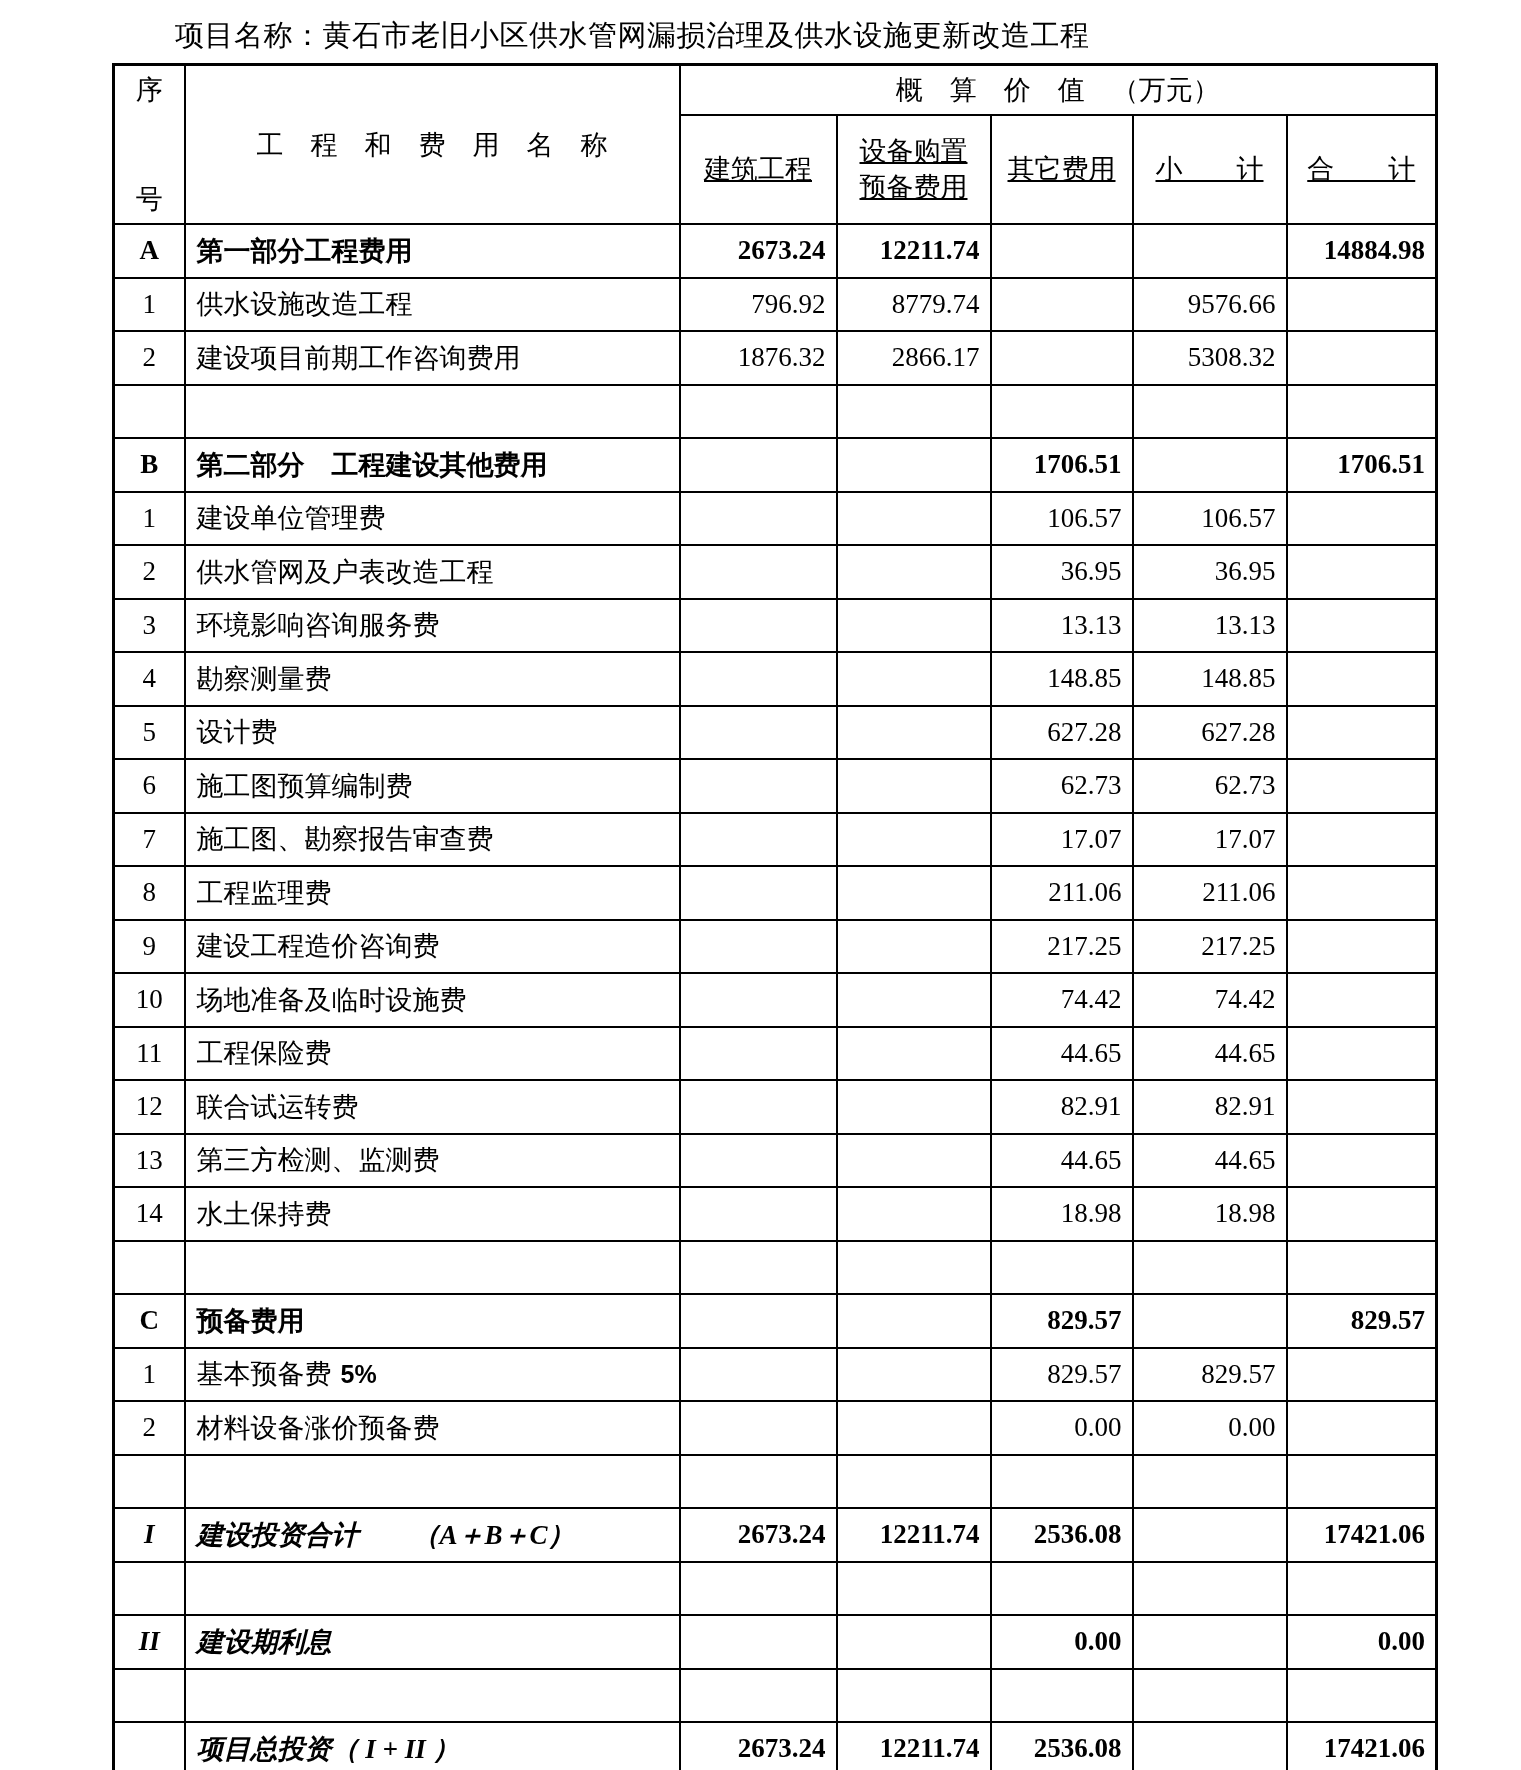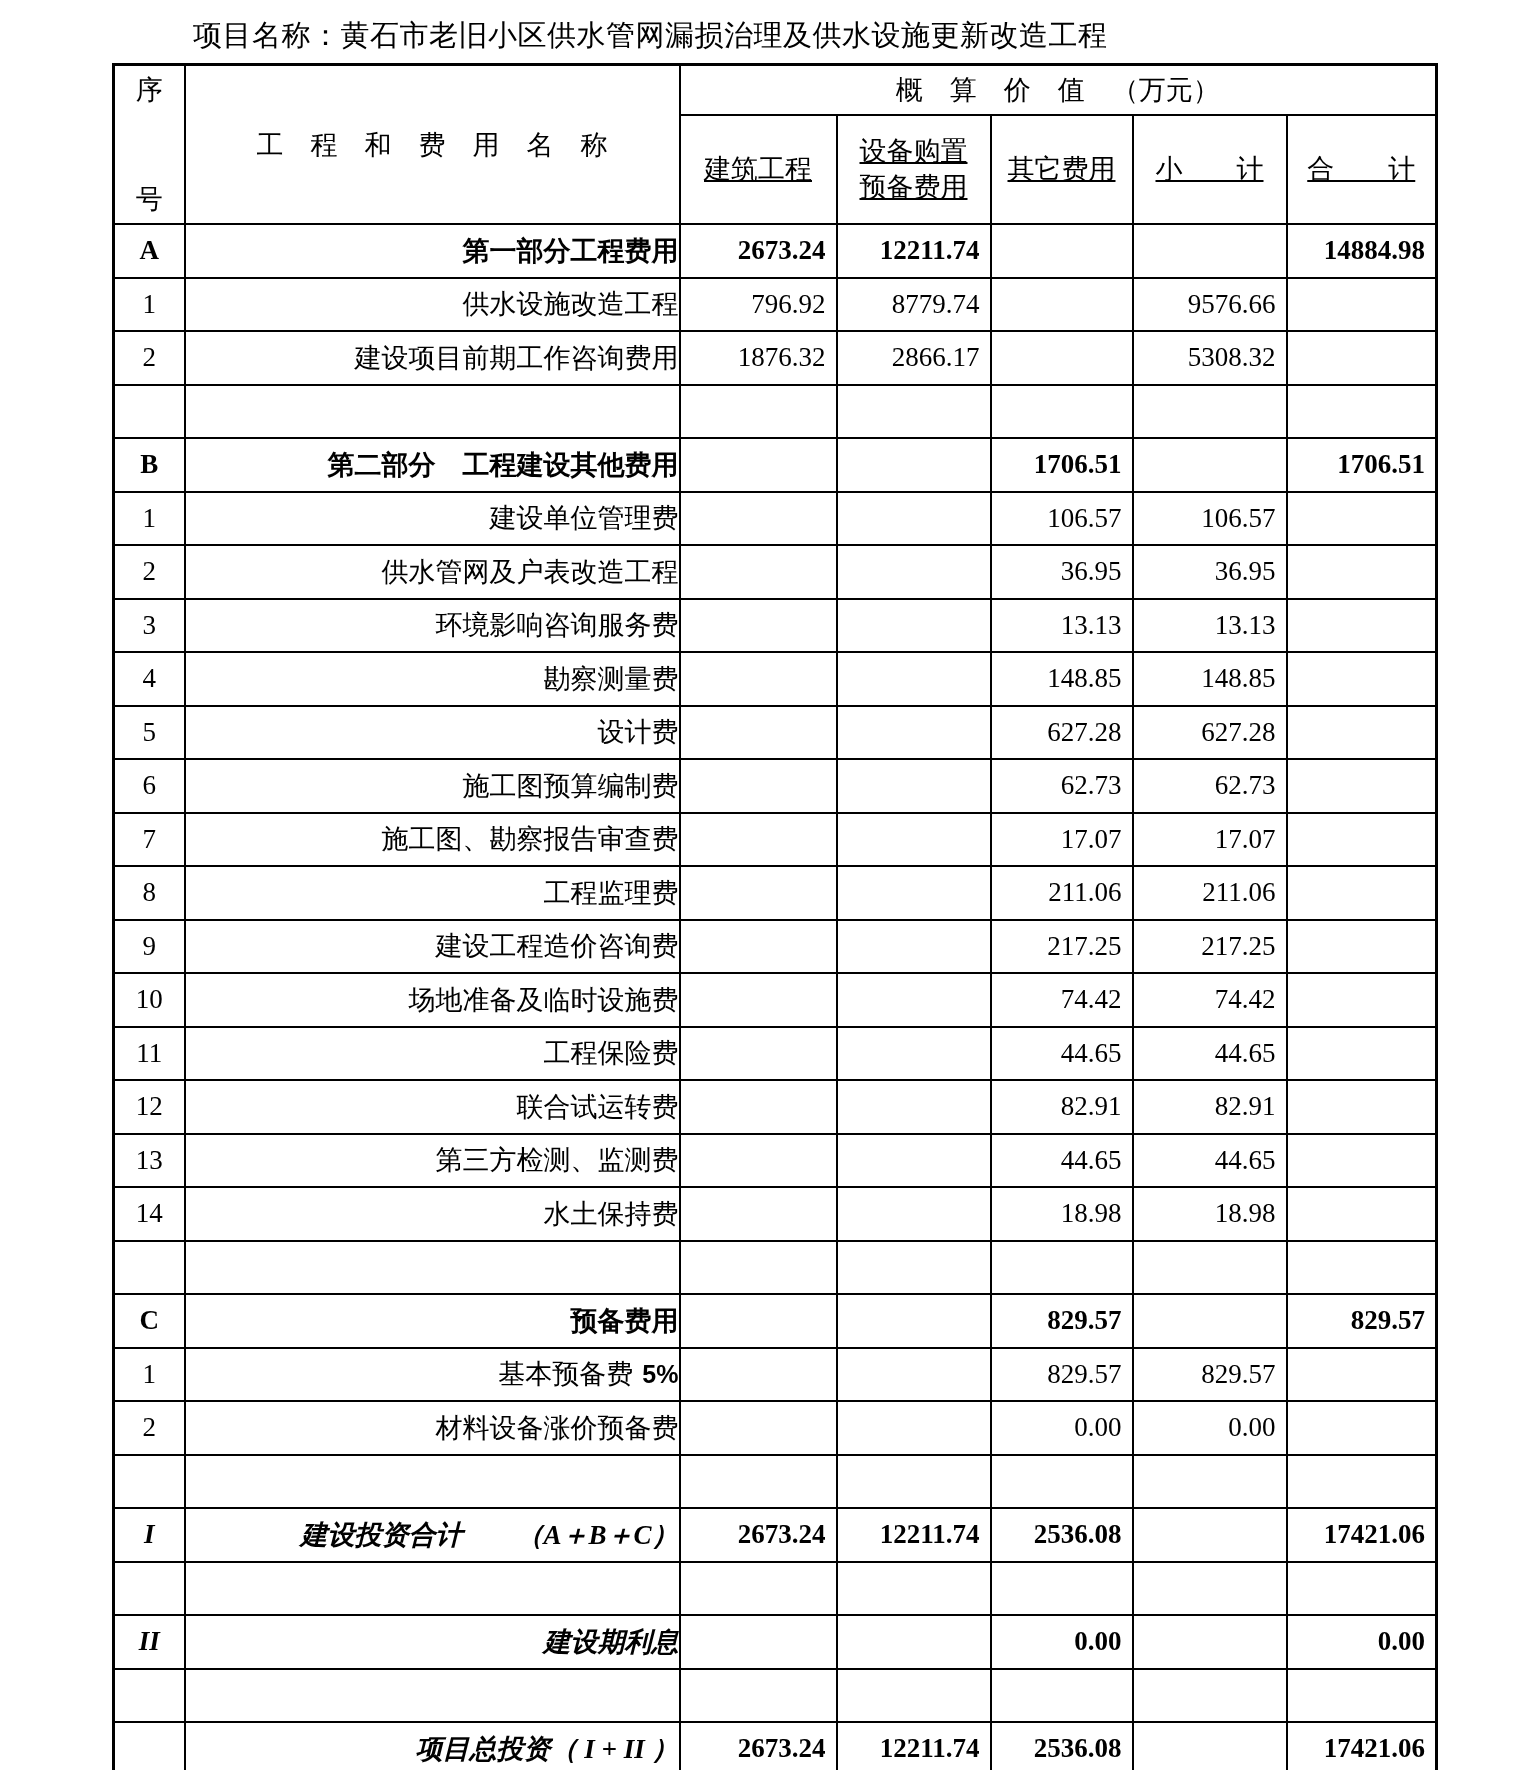--- a/index.html
+++ b/index.html
@@ -6,21 +6,21 @@
   .page{
     position:relative;
     width:1521px;height:1770px;
     background:#ffffff;
     color:#000;
     font-family:"Liberation Serif","DejaVu Serif",serif;
     overflow:hidden;
   }
   .doc-title{
     position:absolute;
-    left:193px;top:16px;
+    left:175px;top:16px;
     font-size:29px;
     white-space:nowrap;
     letter-spacing:0.5px;
   }
   table.budget{
     position:absolute;
     left:112px;top:63px;
     width:1323px;
     border-collapse:collapse;
     table-layout:fixed;
@@ -35,21 +35,21 @@
   thead th{font-size:27px;vertical-align:middle;text-align:center;}
   tr.hrow1{height:50px;}
   tr.hrow2{height:109px;text-decoration:underline;}
   .th-seq-inner{
     display:flex;flex-direction:column;justify-content:space-between;
     align-items:center;height:145px;padding:6px 0;
   }
   .th-col span{display:block;line-height:1.35;}
   tbody td{height:51.5px;font-size:27px;vertical-align:middle;}
   td.c-no{text-align:center;}
-  td.c-name{text-align:right;padding-left:17px;}
+  td.c-name{text-align:left;padding-left:11px;}
   td.c-num{text-align:right;padding-right:10px;}
   tr.section td{font-weight:700;}
   tr.total td{font-weight:700;}
   tr.total td.c-no, tr.total td.c-name{font-style:italic;}
   .pct{
     font-family:"Liberation Sans","DejaVu Sans",sans-serif;
     font-weight:700;font-style:normal;font-size:25px;margin-left:9px;
   }
 </style>
 </head>

